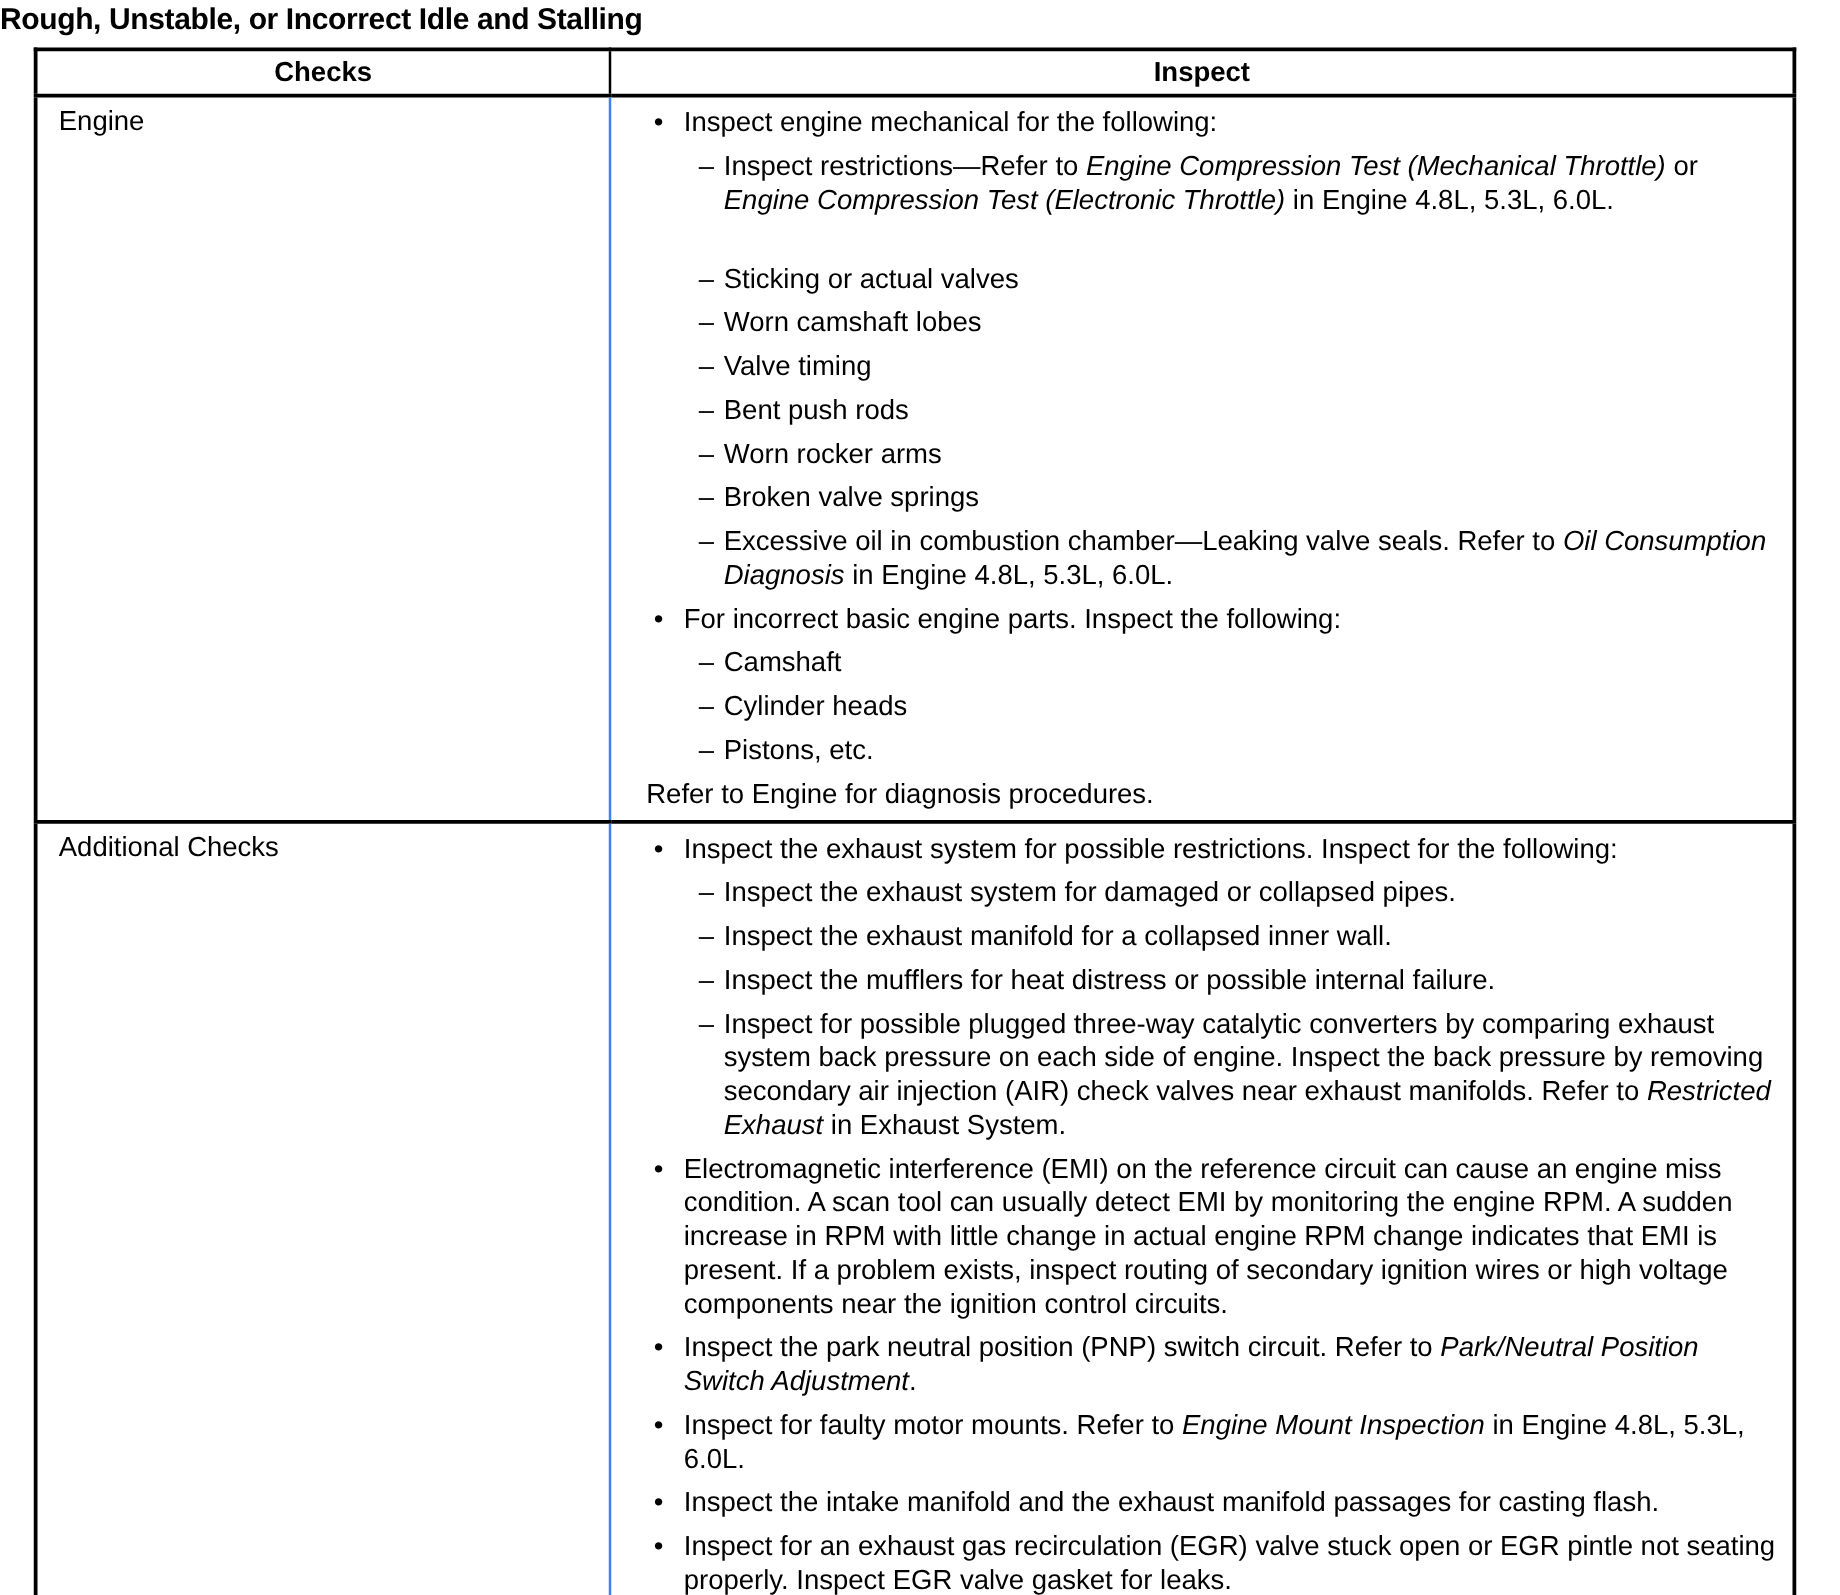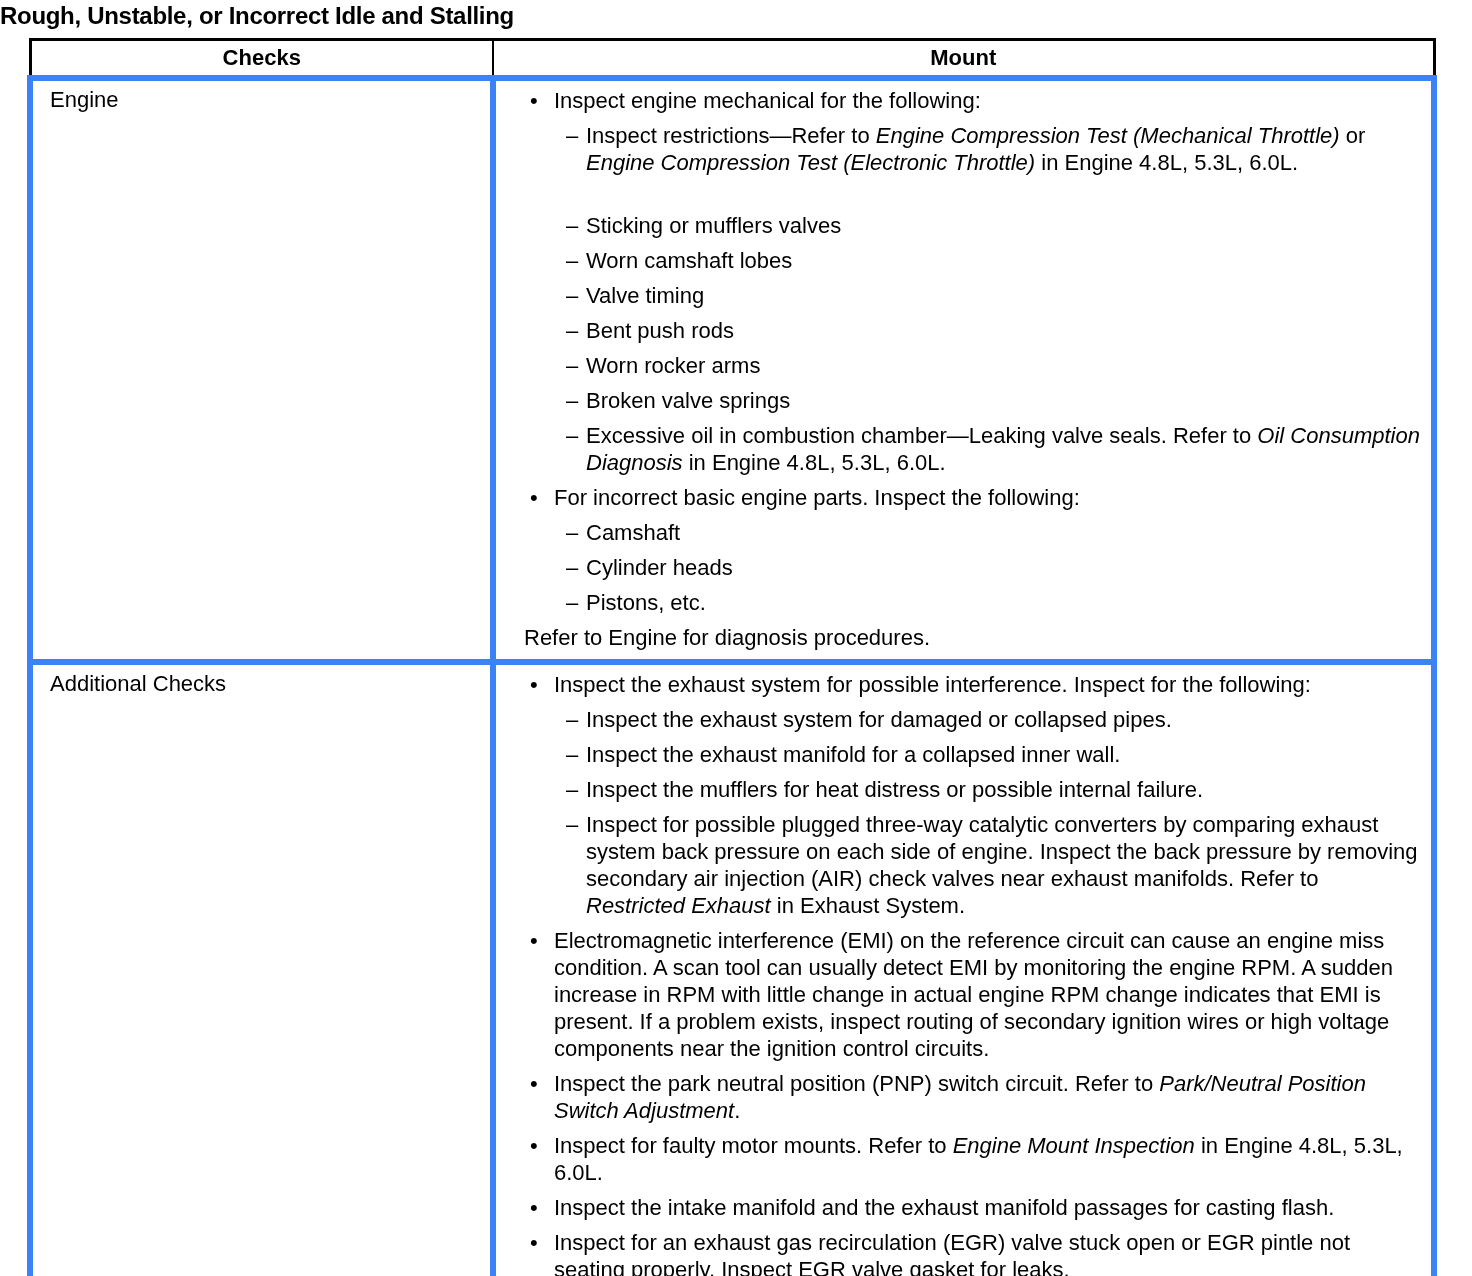--- a/index.html
+++ b/index.html
@@ -19,21 +19,21 @@
     position: absolute; left: 27px; top: 38px;
     width: 1410px; border-collapse: collapse;
     border: 3px solid #000;
   }
   table.diag th {
     font-weight: bold; font-size: 22px; 
     height: 34px; padding: 0; border: 2px solid #000;
     border-bottom: 3px solid #000;
   }
   table.diag td {
-    vertical-align: top; border: 6px solid #3b82f6; padding: 0;
+    vertical-align: top; border: 2px solid #3b82f6; padding: 0;
     font-size: 22px;
   }
   table.diag tr.row-engine td { border-bottom: 3px solid #000; }
   td.check-cell { width: 440px; padding: 6px 0 0 17px !important; }
   td.action-cell { padding: 6px 8px 4px 12px !important; }
   .bullet {
     position: relative; padding-left: 46px; line-height: 27px;
     margin: 0 0 8px 0;
   }
   .bullet::before {
@@ -52,48 +52,48 @@
 </style>
 </head>
 <body>
 
 <div class="title">Rough, Unstable, or Incorrect Idle and Stalling</div>
 
 <table class="diag">
   <thead>
     <tr>
       <th>Checks</th>
-      <th>Mount</th>
+      <th>Inspect</th>
     </tr>
   </thead>
   <tbody>
     <tr class="row-engine">
       <td class="check-cell">Engine</td>
       <td class="action-cell">
         <div class="bullet">Inspect engine mechanical for the following:</div>
         <div class="dash"><span>Inspect restrictions—Refer to </span><em>Engine Compression Test (Mechanical Throttle)</em><span> or </span><em>Engine Compression Test (Electronic Throttle)</em><span> in Engine 4.8L, 5.3L, 6.0L.</span></div>
         <div class="spacer"></div>
-        <div class="dash">Sticking or mufflers valves</div>
+        <div class="dash">Sticking or actual valves</div>
         <div class="dash">Worn camshaft lobes</div>
         <div class="dash">Valve timing</div>
         <div class="dash">Bent push rods</div>
         <div class="dash">Worn rocker arms</div>
         <div class="dash">Broken valve springs</div>
         <div class="dash"><span>Excessive oil in combustion chamber—Leaking valve seals. Refer to </span><em>Oil Consumption Diagnosis</em><span> in Engine 4.8L, 5.3L, 6.0L.</span></div>
         <div class="bullet">For incorrect basic engine parts. Inspect the following:</div>
         <div class="dash">Camshaft</div>
         <div class="dash">Cylinder heads</div>
         <div class="dash">Pistons, etc.</div>
         <div class="plain">Refer to Engine for diagnosis procedures.</div>
       </td>
     </tr>
     <tr>
       <td class="check-cell">Additional Checks</td>
       <td class="action-cell">
-        <div class="bullet">Inspect the exhaust system for possible interference. Inspect for the following:</div>
+        <div class="bullet">Inspect the exhaust system for possible restrictions. Inspect for the following:</div>
         <div class="dash">Inspect the exhaust system for damaged or collapsed pipes.</div>
         <div class="dash">Inspect the exhaust manifold for a collapsed inner wall.</div>
         <div class="dash">Inspect the mufflers for heat distress or possible internal failure.</div>
         <div class="dash"><span>Inspect for possible plugged three-way catalytic converters by comparing exhaust system back pressure on each side of engine. Inspect the back pressure by removing secondary air injection (AIR) check valves near exhaust manifolds. Refer to </span><em>Restricted Exhaust</em><span> in Exhaust System.</span></div>
         <div class="bullet">Electromagnetic interference (EMI) on the reference circuit can cause an engine miss condition. A scan tool can usually detect EMI by monitoring the engine RPM. A sudden increase in RPM with little change in actual engine RPM change indicates that EMI is present. If a problem exists, inspect routing of secondary ignition wires or high voltage components near the ignition control circuits.</div>
         <div class="bullet"><span>Inspect the park neutral position (PNP) switch circuit. Refer to </span><em>Park/Neutral Position Switch Adjustment</em><span>.</span></div>
         <div class="bullet"><span>Inspect for faulty motor mounts. Refer to </span><em>Engine Mount Inspection</em><span> in Engine 4.8L, 5.3L, 6.0L.</span></div>
         <div class="bullet">Inspect the intake manifold and the exhaust manifold passages for casting flash.</div>
         <div class="bullet">Inspect for an exhaust gas recirculation (EGR) valve stuck open or EGR pintle not seating properly. Inspect EGR valve gasket for leaks.</div>
       </td>

